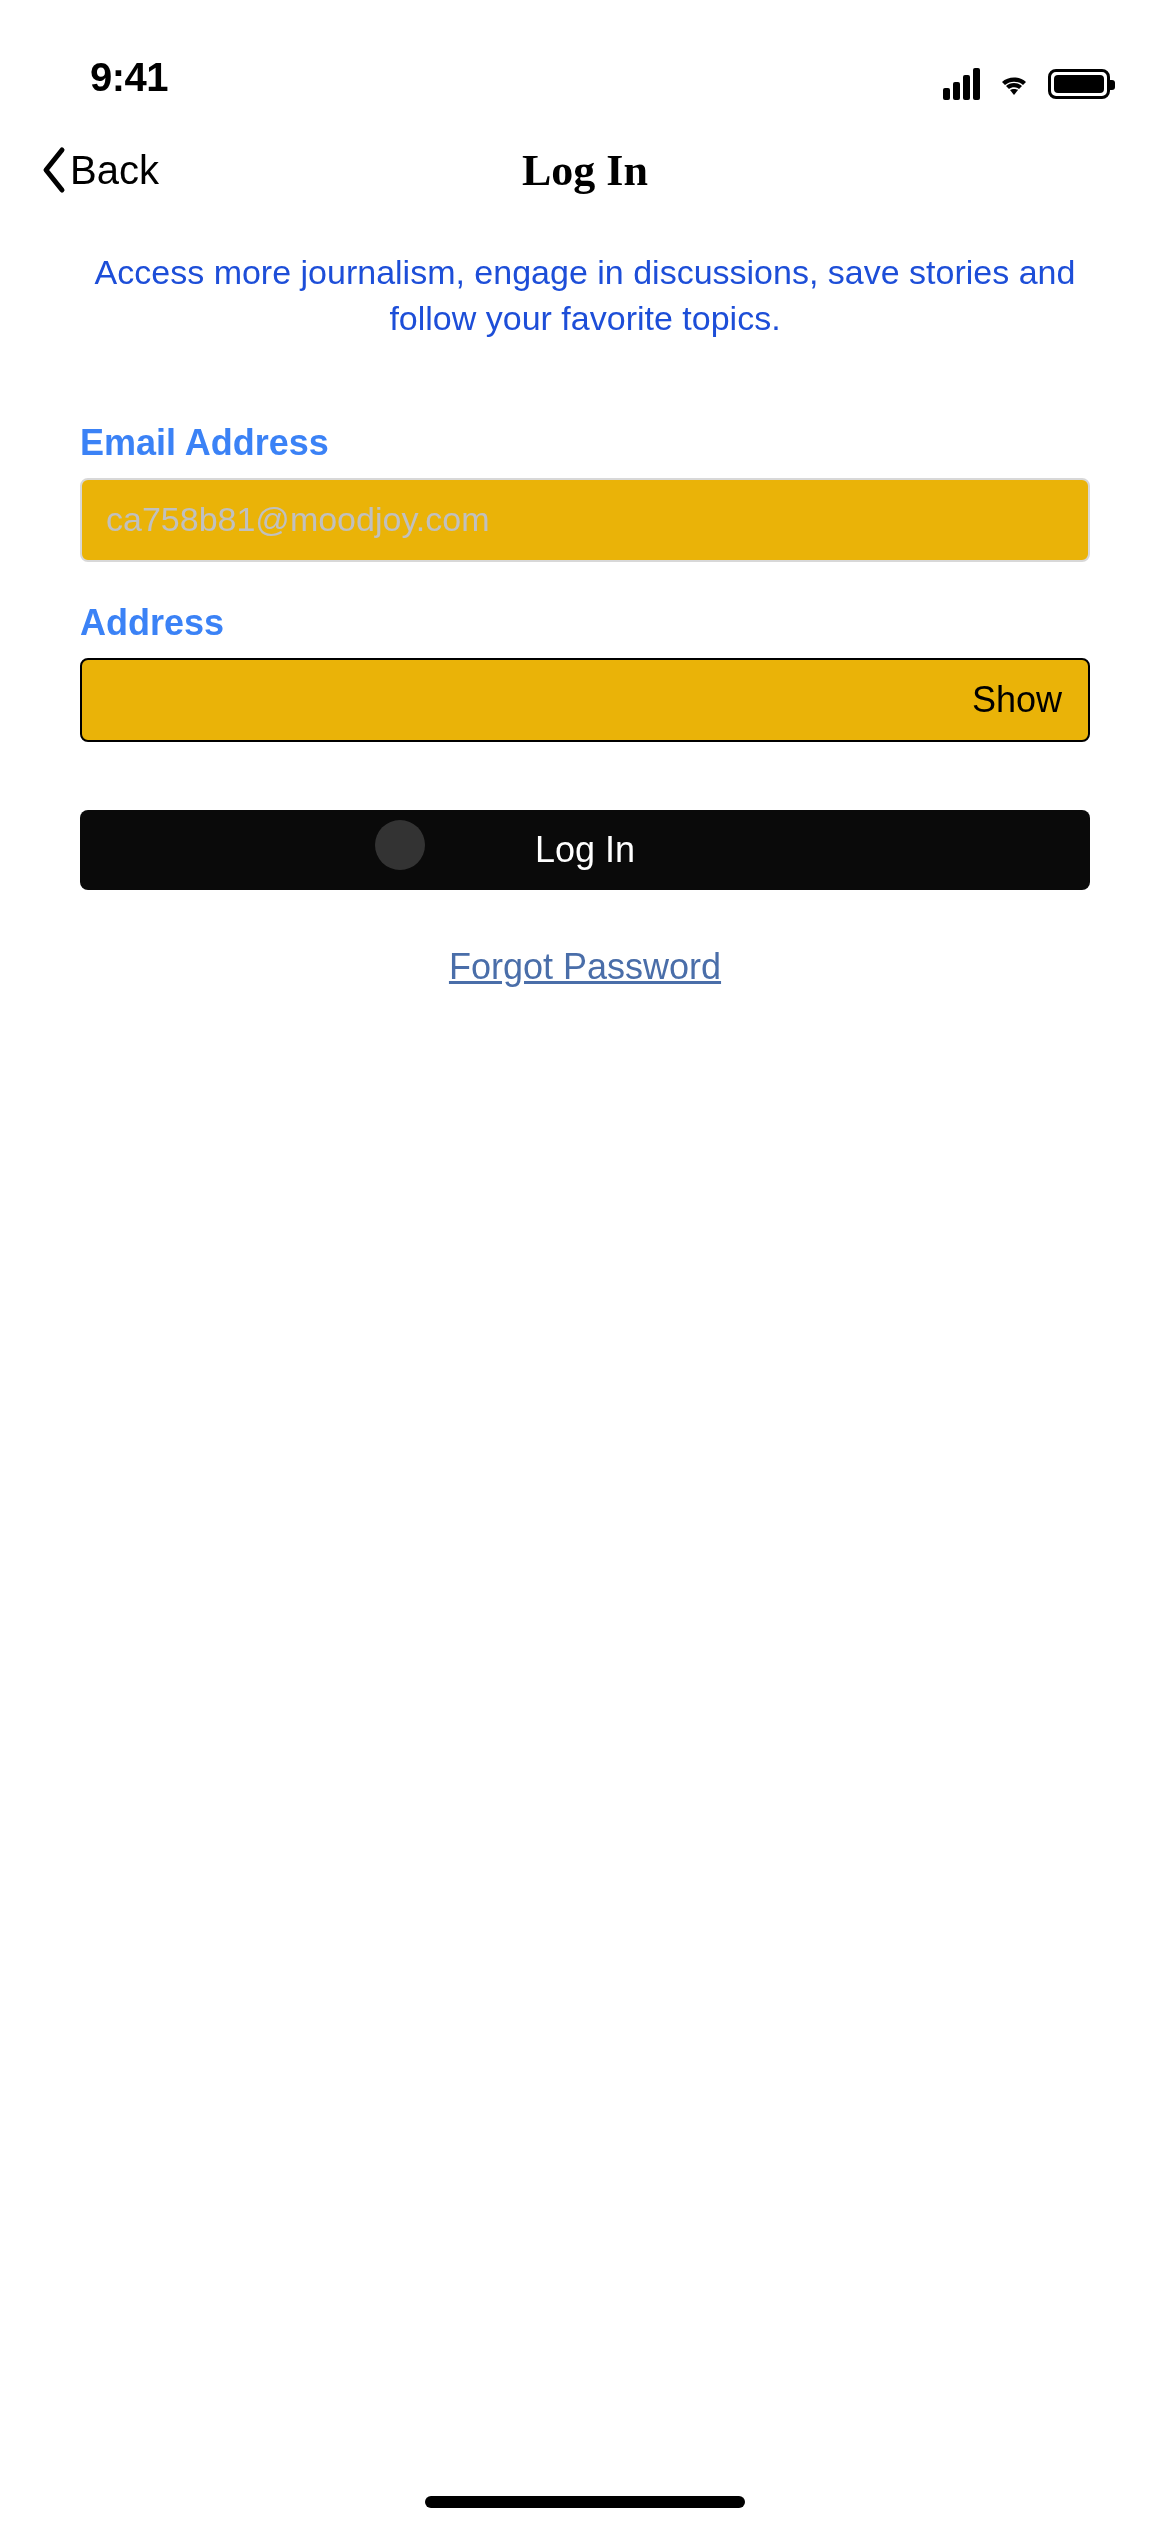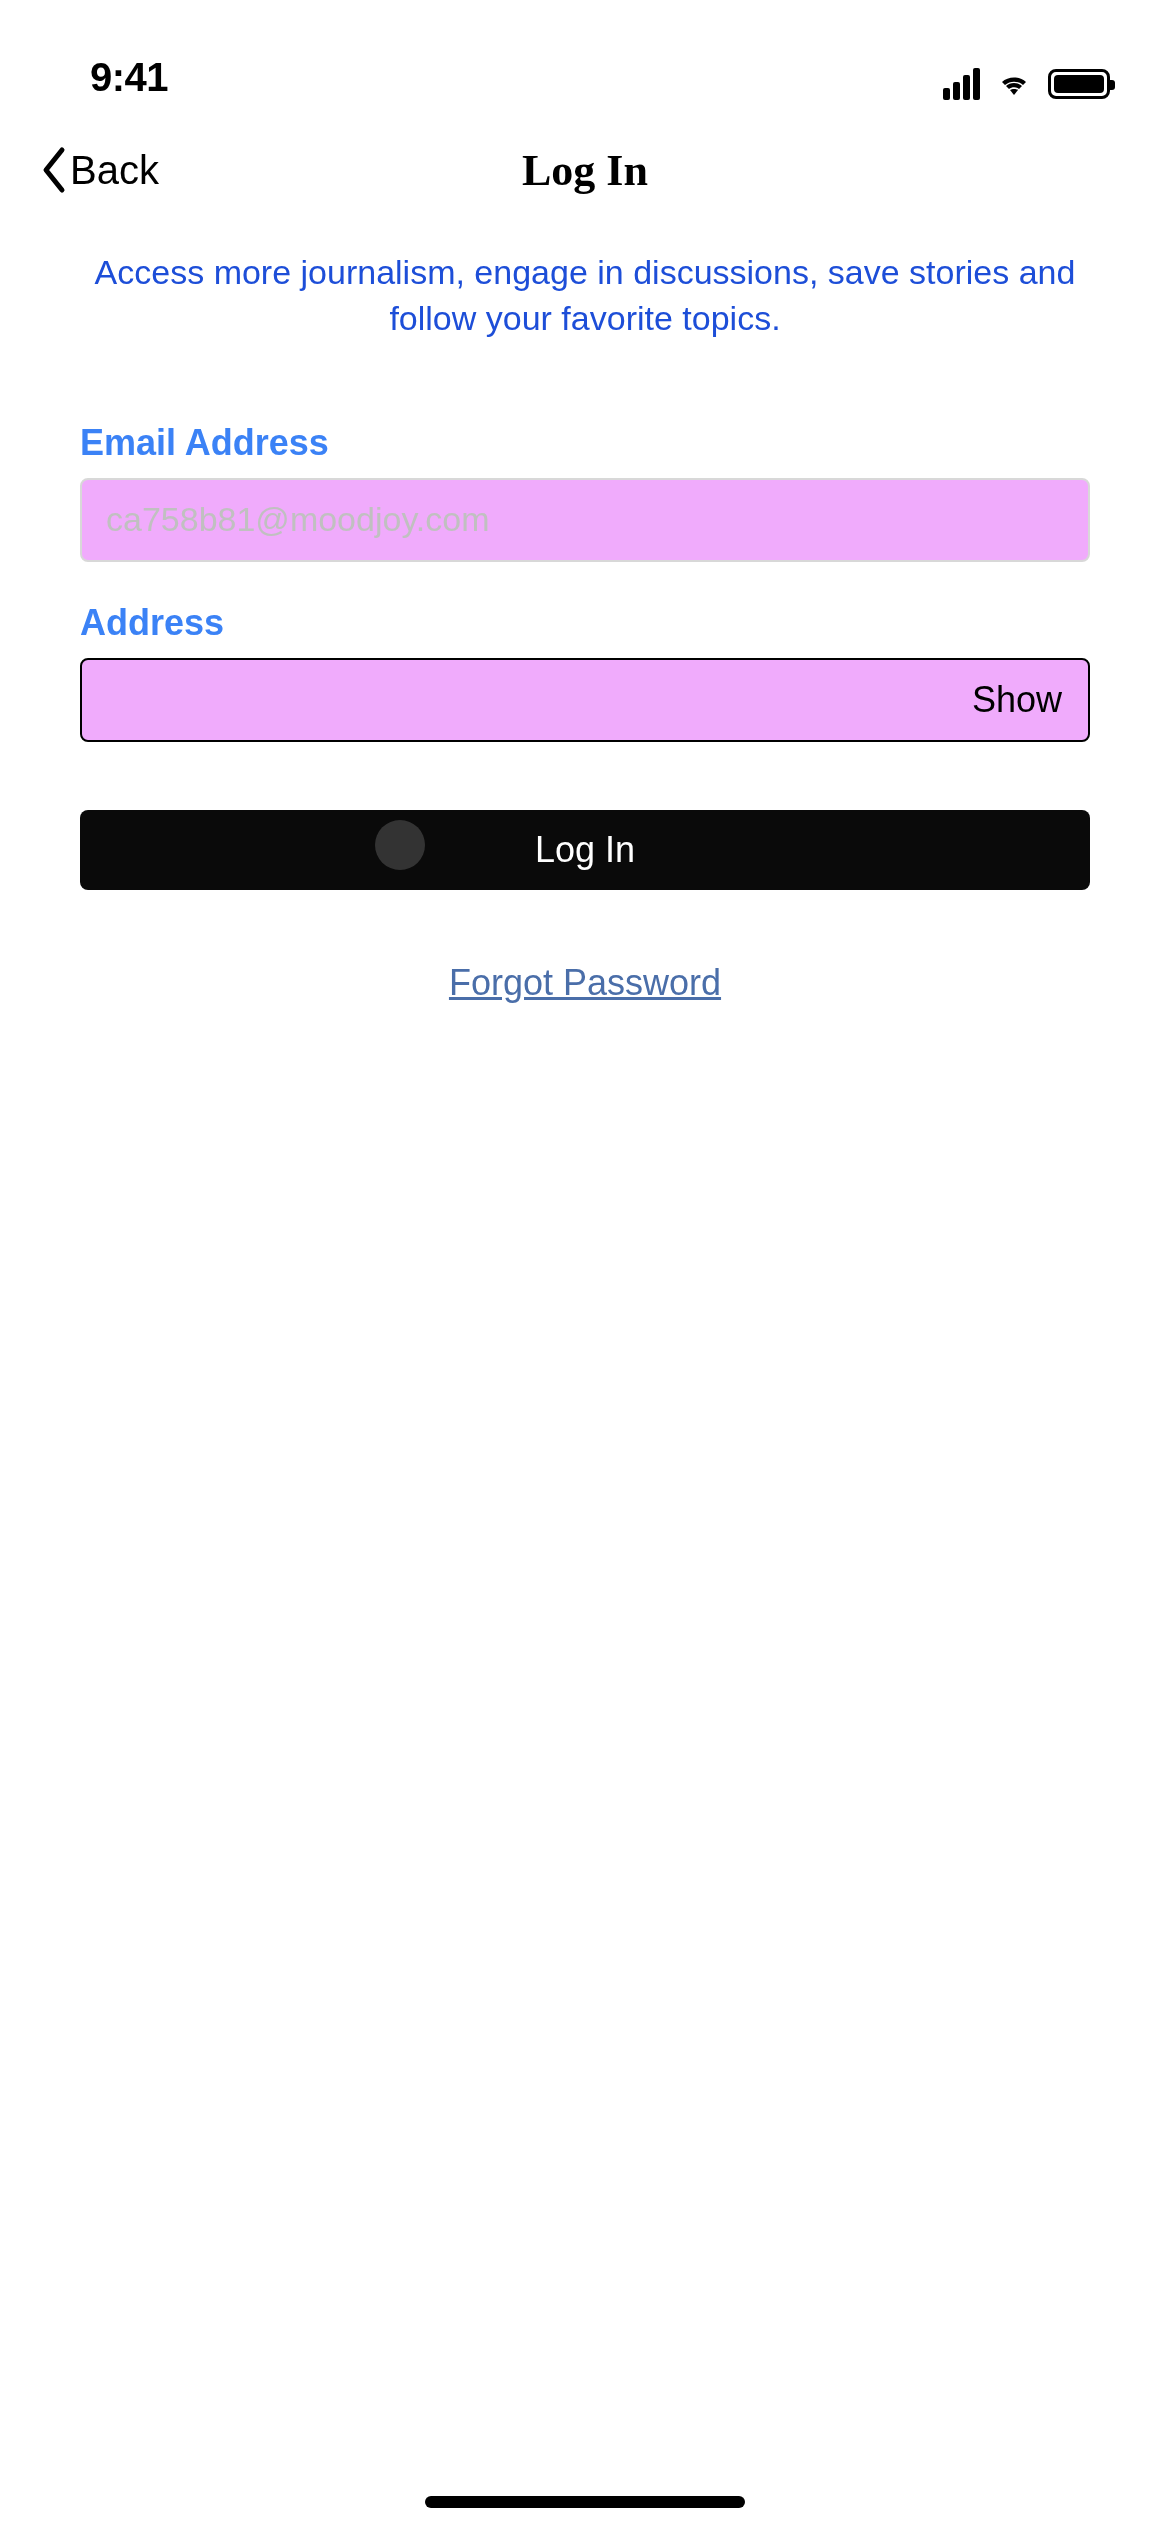--- a/index.html
+++ b/index.html
@@ -129,21 +129,21 @@
       margin-bottom: 40px;
     }
     .text-input {
       width: 100%;
       height: 84px;
       border: 2px solid #d8d8d8;
       border-radius: 8px;
       padding: 8px 24px;
       font-size: 34px;
       color: #000;
-      background: #f0abfc;
+      background: #eab308;
     }
     .text-input::placeholder {
       color: #c0c0c0;
     }
     .text-input.focused {
       border-color: #000;
     }
     .password-wrapper {
       position: relative;
     }
@@ -181,21 +181,21 @@
       border-radius: 50%;
       left: 295px;
       top: 10px;
     }
     .forgot-password {
       display: block;
       text-align: center;
       font-size: 36px;
       color: #4a6ea9;
       text-decoration: underline;
-      margin-top: 72px;
+      margin-top: 56px;
       cursor: pointer;
     }
     .home-indicator {
       position: absolute;
       bottom: 24px;
       left: 50%;
       transform: translateX(-50%);
       width: 320px;
       height: 12px;
       background: #000;

